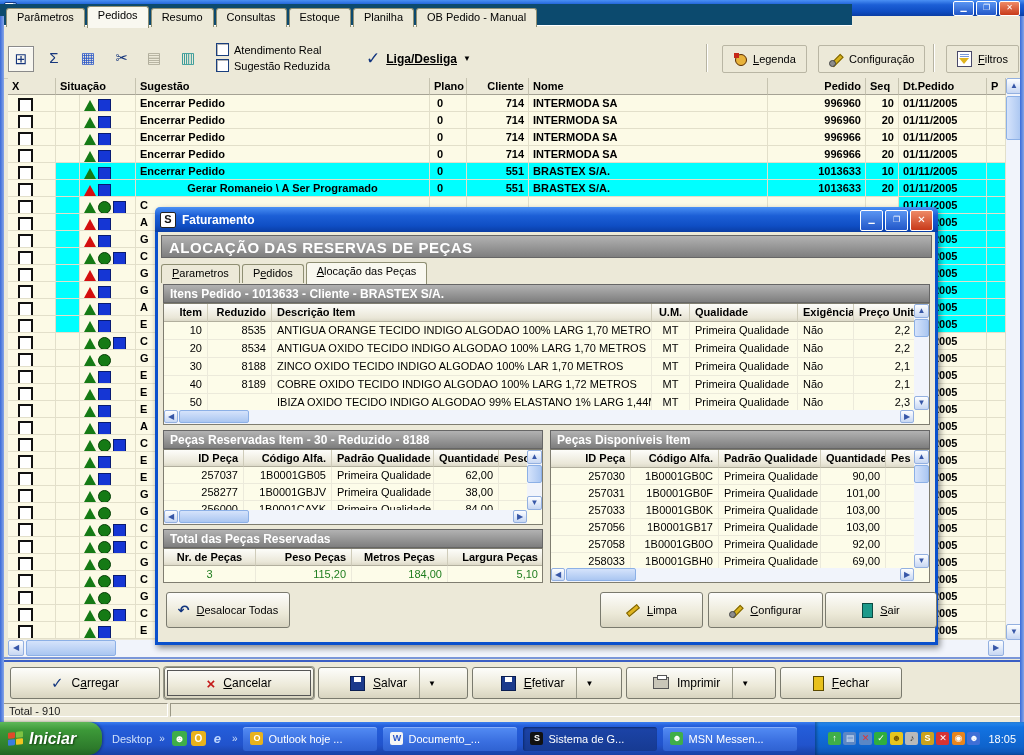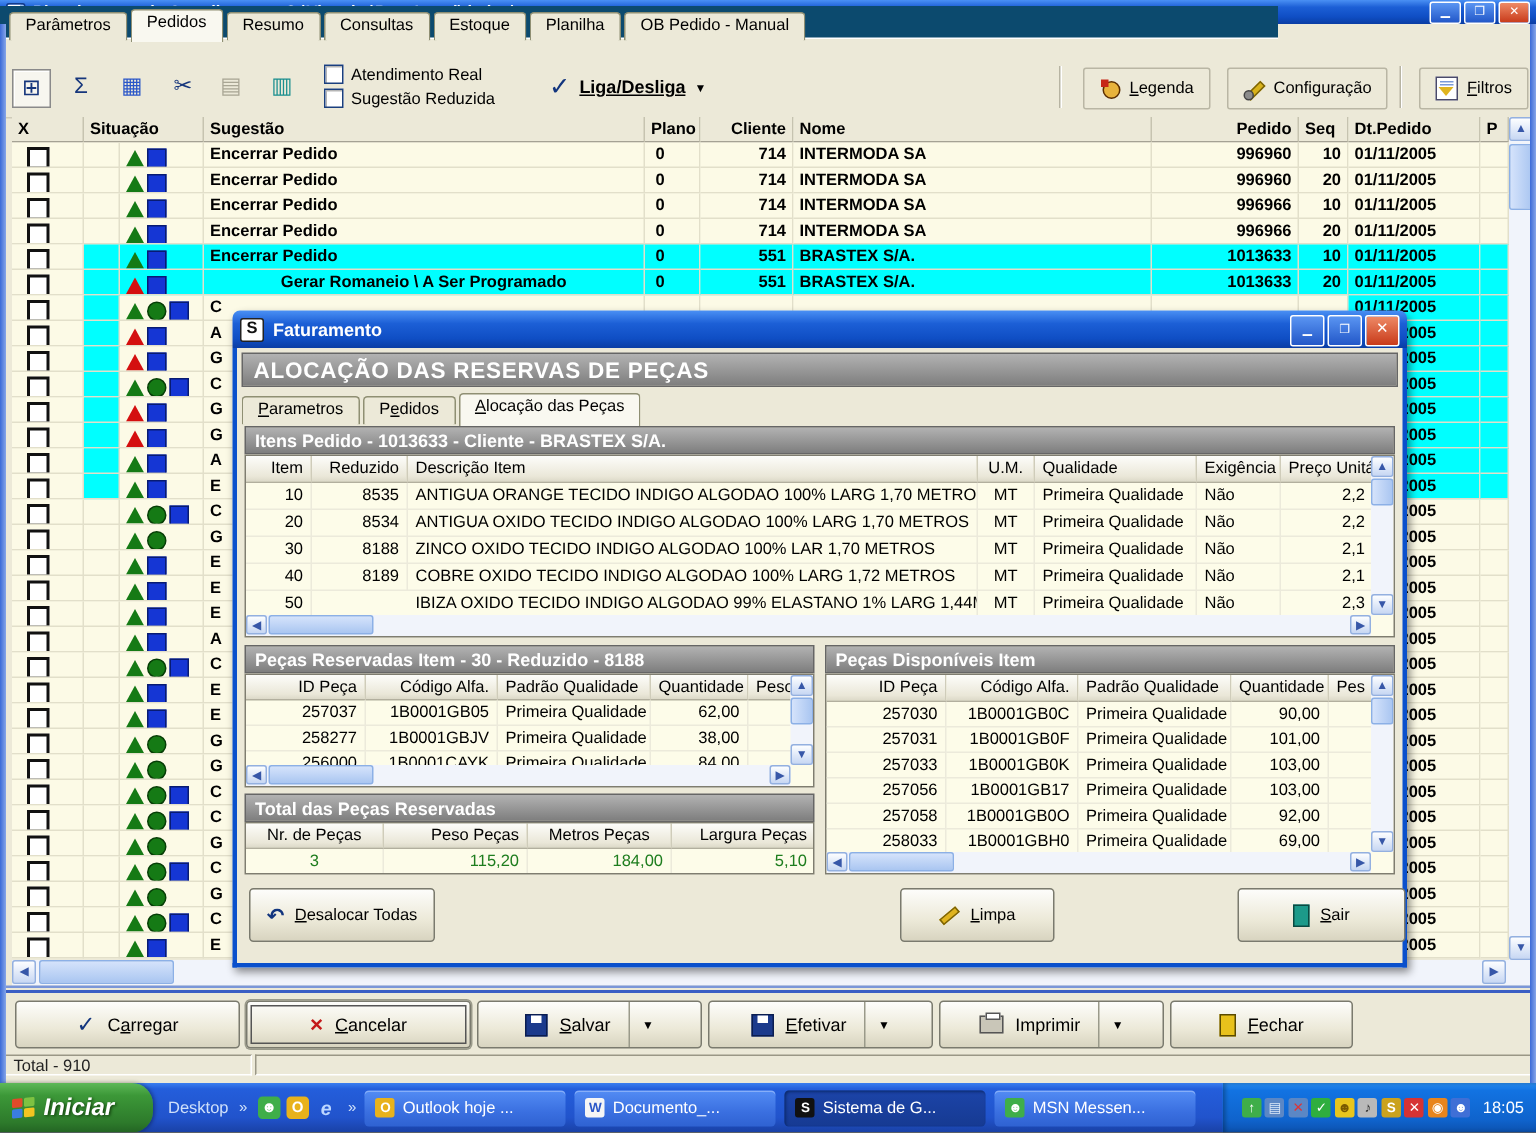--- a/index.html
+++ b/index.html
@@ -88,21 +88,21 @@
   #mbody{position:absolute;left:0;top:25px;right:0;bottom:0;background:#ece9d8;
     border:3px solid #0a50cc;border-top:none;box-sizing:border-box;}
   .graybar{background:linear-gradient(180deg,#b2b2b2,#7e7e7e);color:#fff;font-weight:bold;
     border:1px solid #666;box-sizing:border-box;position:absolute;overflow:hidden;white-space:nowrap;}
   #alocbar{left:3px;top:3px;width:771px;height:23px;font-size:15px;padding:3px 0 0 7px;letter-spacing:.5px;}
   #mtabs{position:absolute;left:3px;top:29px;height:21px;}
   #mtabs .tab{font-size:11px;top:2px;}
   #mtabs .tab.active{top:0;}
   .secbar{font-size:12px;padding:2px 0 0 6px;height:19px;}
   .xtable{position:absolute;background:#fdfce9;border:1px solid #7f7d70;box-sizing:border-box;overflow:hidden;}
-  .xh{display:flex;}
+  .xh{display:flex;font-weight:bold;}
   .xhc{box-sizing:border-box;height:100%;background:linear-gradient(180deg,#fdfdfa,#eae7d8 80%,#dcd9c8);
     border-right:1px solid #cfccba;border-bottom:1px solid #b2af9e;font-size:11px;color:#000;
     padding:2px 5px 0 5px;overflow:hidden;white-space:nowrap;}
   .xr{display:flex;}
   .xc{box-sizing:border-box;height:100%;font-size:11px;color:#000;border-right:1px solid #eceadb;
     border-bottom:1px solid #eceadb;padding:2px 5px 0 5px;overflow:hidden;white-space:nowrap;}
   .mbtn{position:absolute;height:34px;background:linear-gradient(180deg,#fdfdfb,#ece9d8 60%,#d8d4c0);
     border:1px solid #7a7a6e;border-radius:3px;font-size:11px;color:#000;
     display:flex;align-items:center;justify-content:center;gap:7px;}
   
@@ -1102,20 +1102,27 @@
         </div>
 
       <div class="mbtn" style="left:8px;top:360px;width:122px">
         <span class="ic-undo">↶</span>
         <span><u>D</u>esalocar Todas</span>
       </div>
       <div class="mbtn" style="left:442px;top:360px;width:101px">
         <span class="ic-pencil"></span>
         <span><u>L</u>impa</span>
       </div>
+      <div class="mbtn" style="left:550px;top:360px;width:113px">
+        <span class="ic-config">
+            <span class="bar"></span>
+            <span class="dot"></span>
+          </span>
+        <span><u>C</u>onfigurar</span>
+      </div>
       <div class="mbtn" style="left:667px;top:360px;width:110px">
         <span class="ic-door2"></span>
         <span><u>S</u>air</span>
       </div>
     </div>
   </div>
 
   <div id="actionbar">
       <div class="abtn" style="left: 10px; width: 148px;">
         <span class="ic-check">✓</span>

